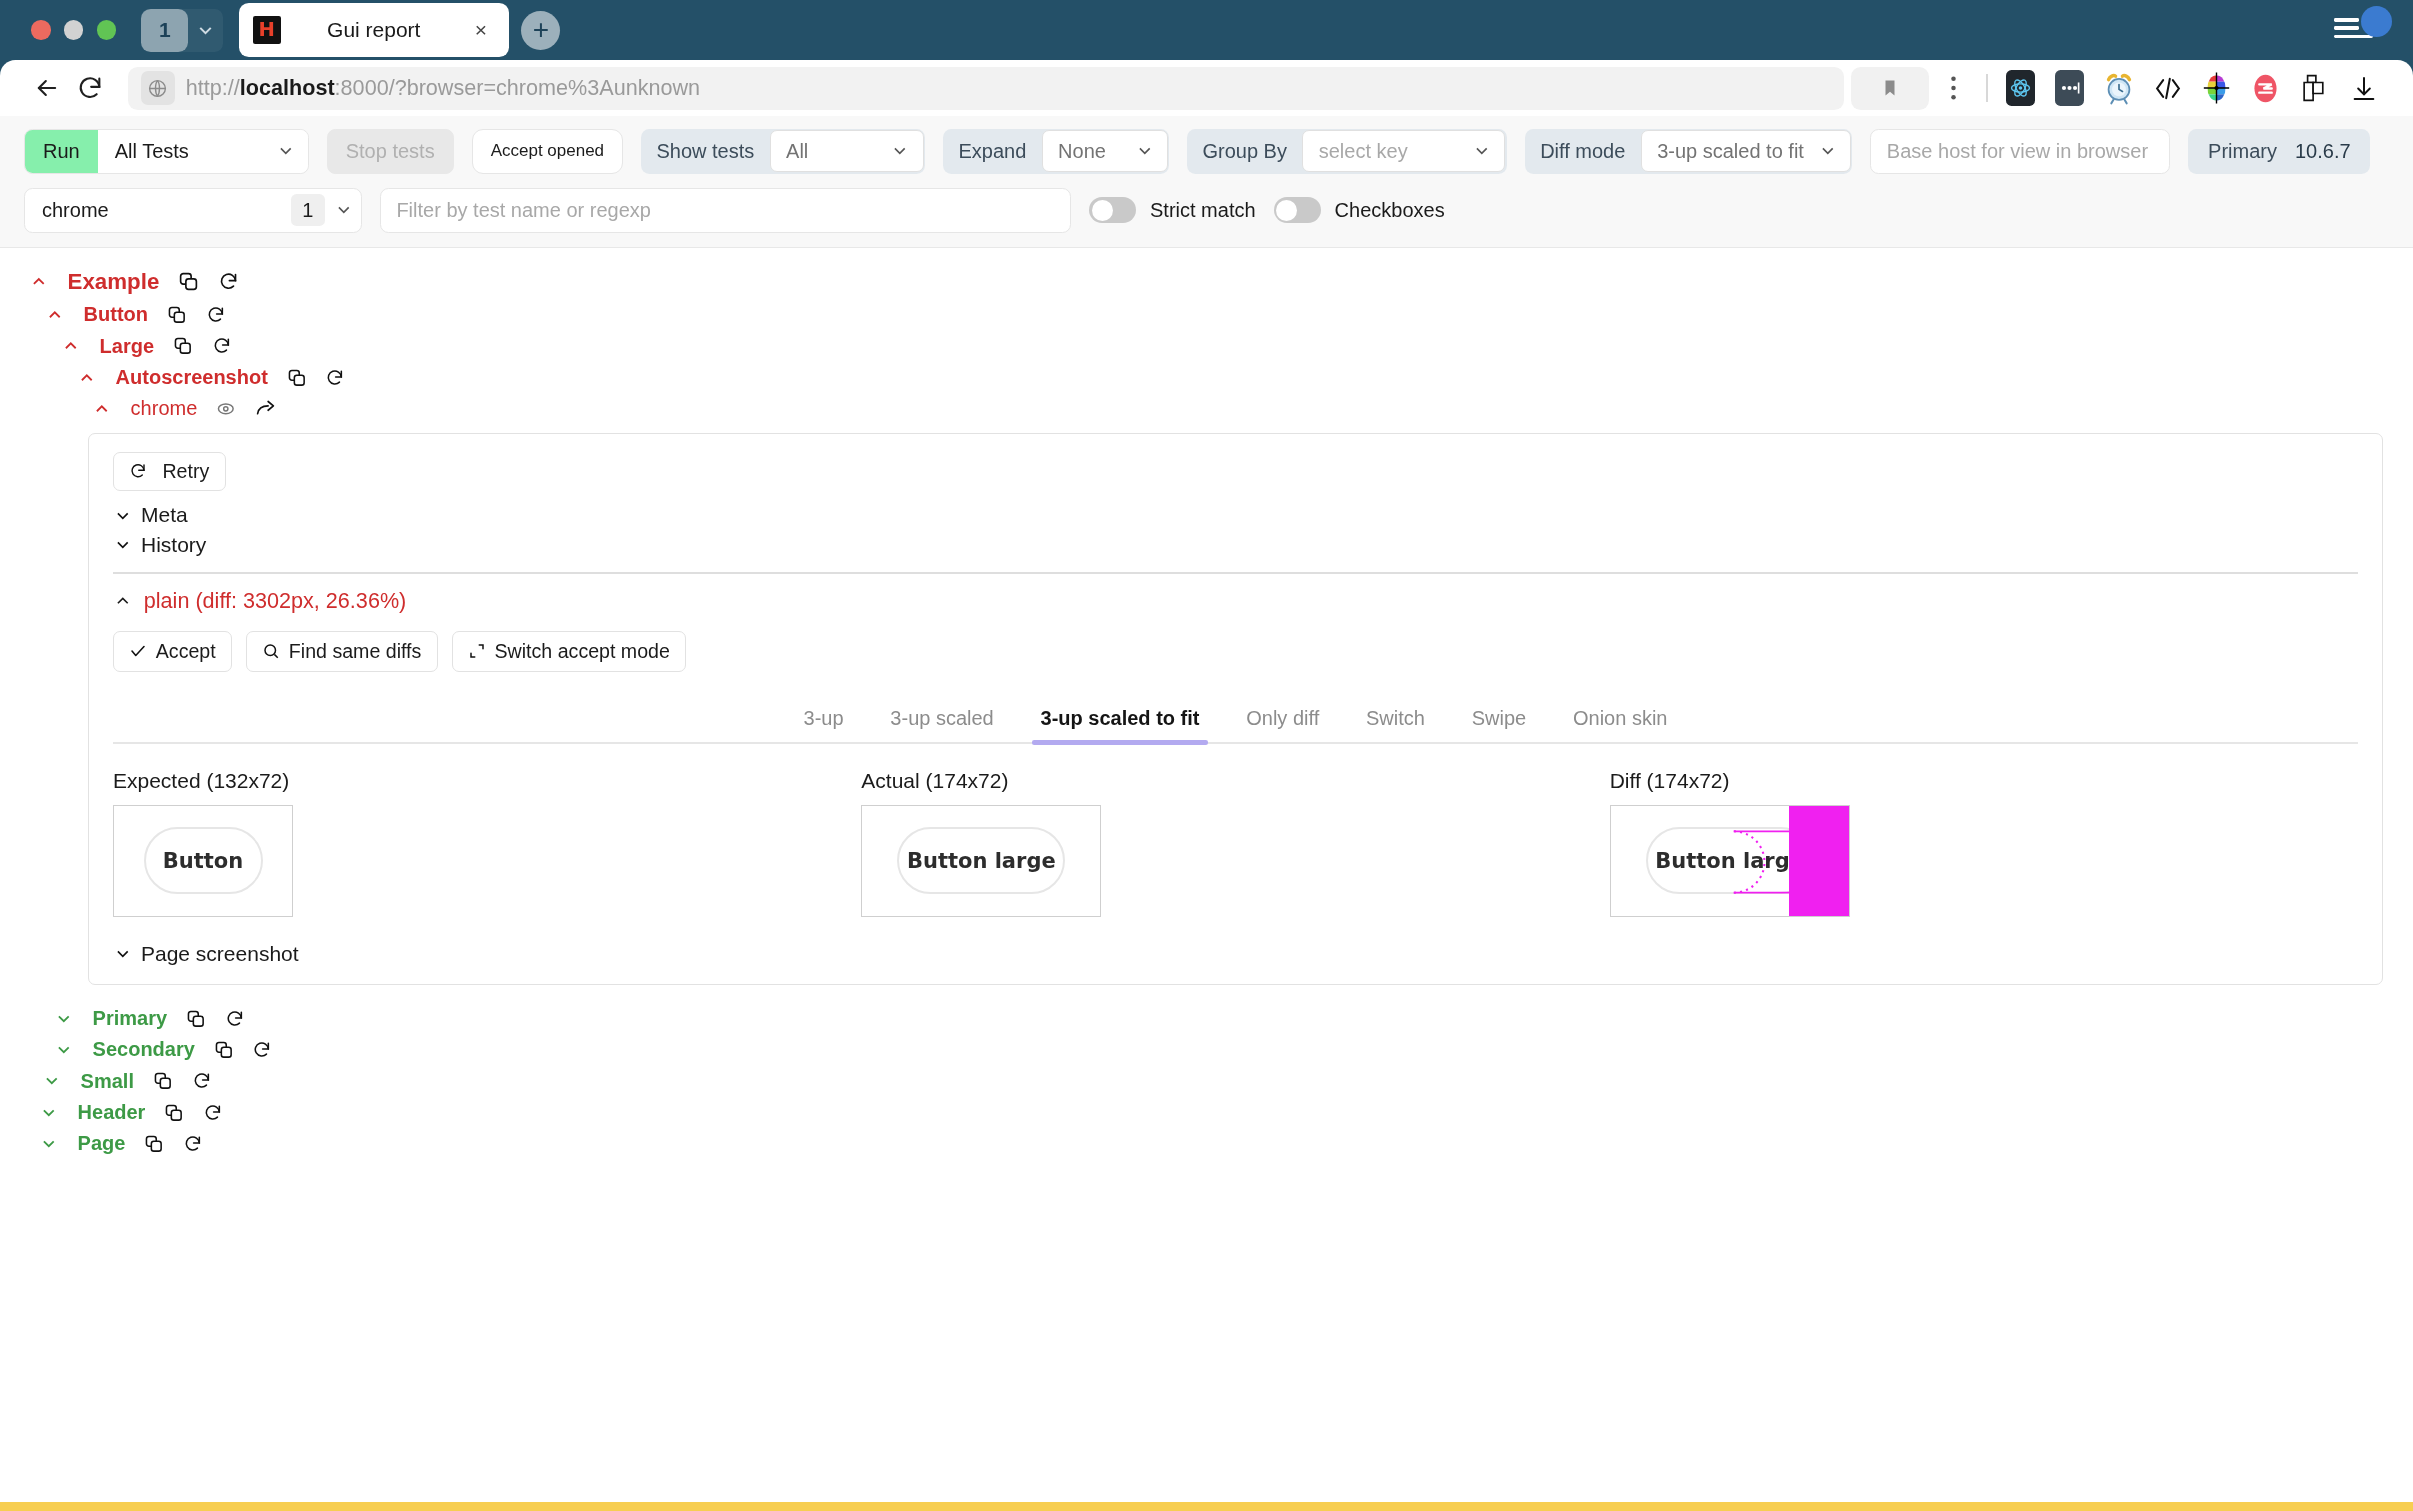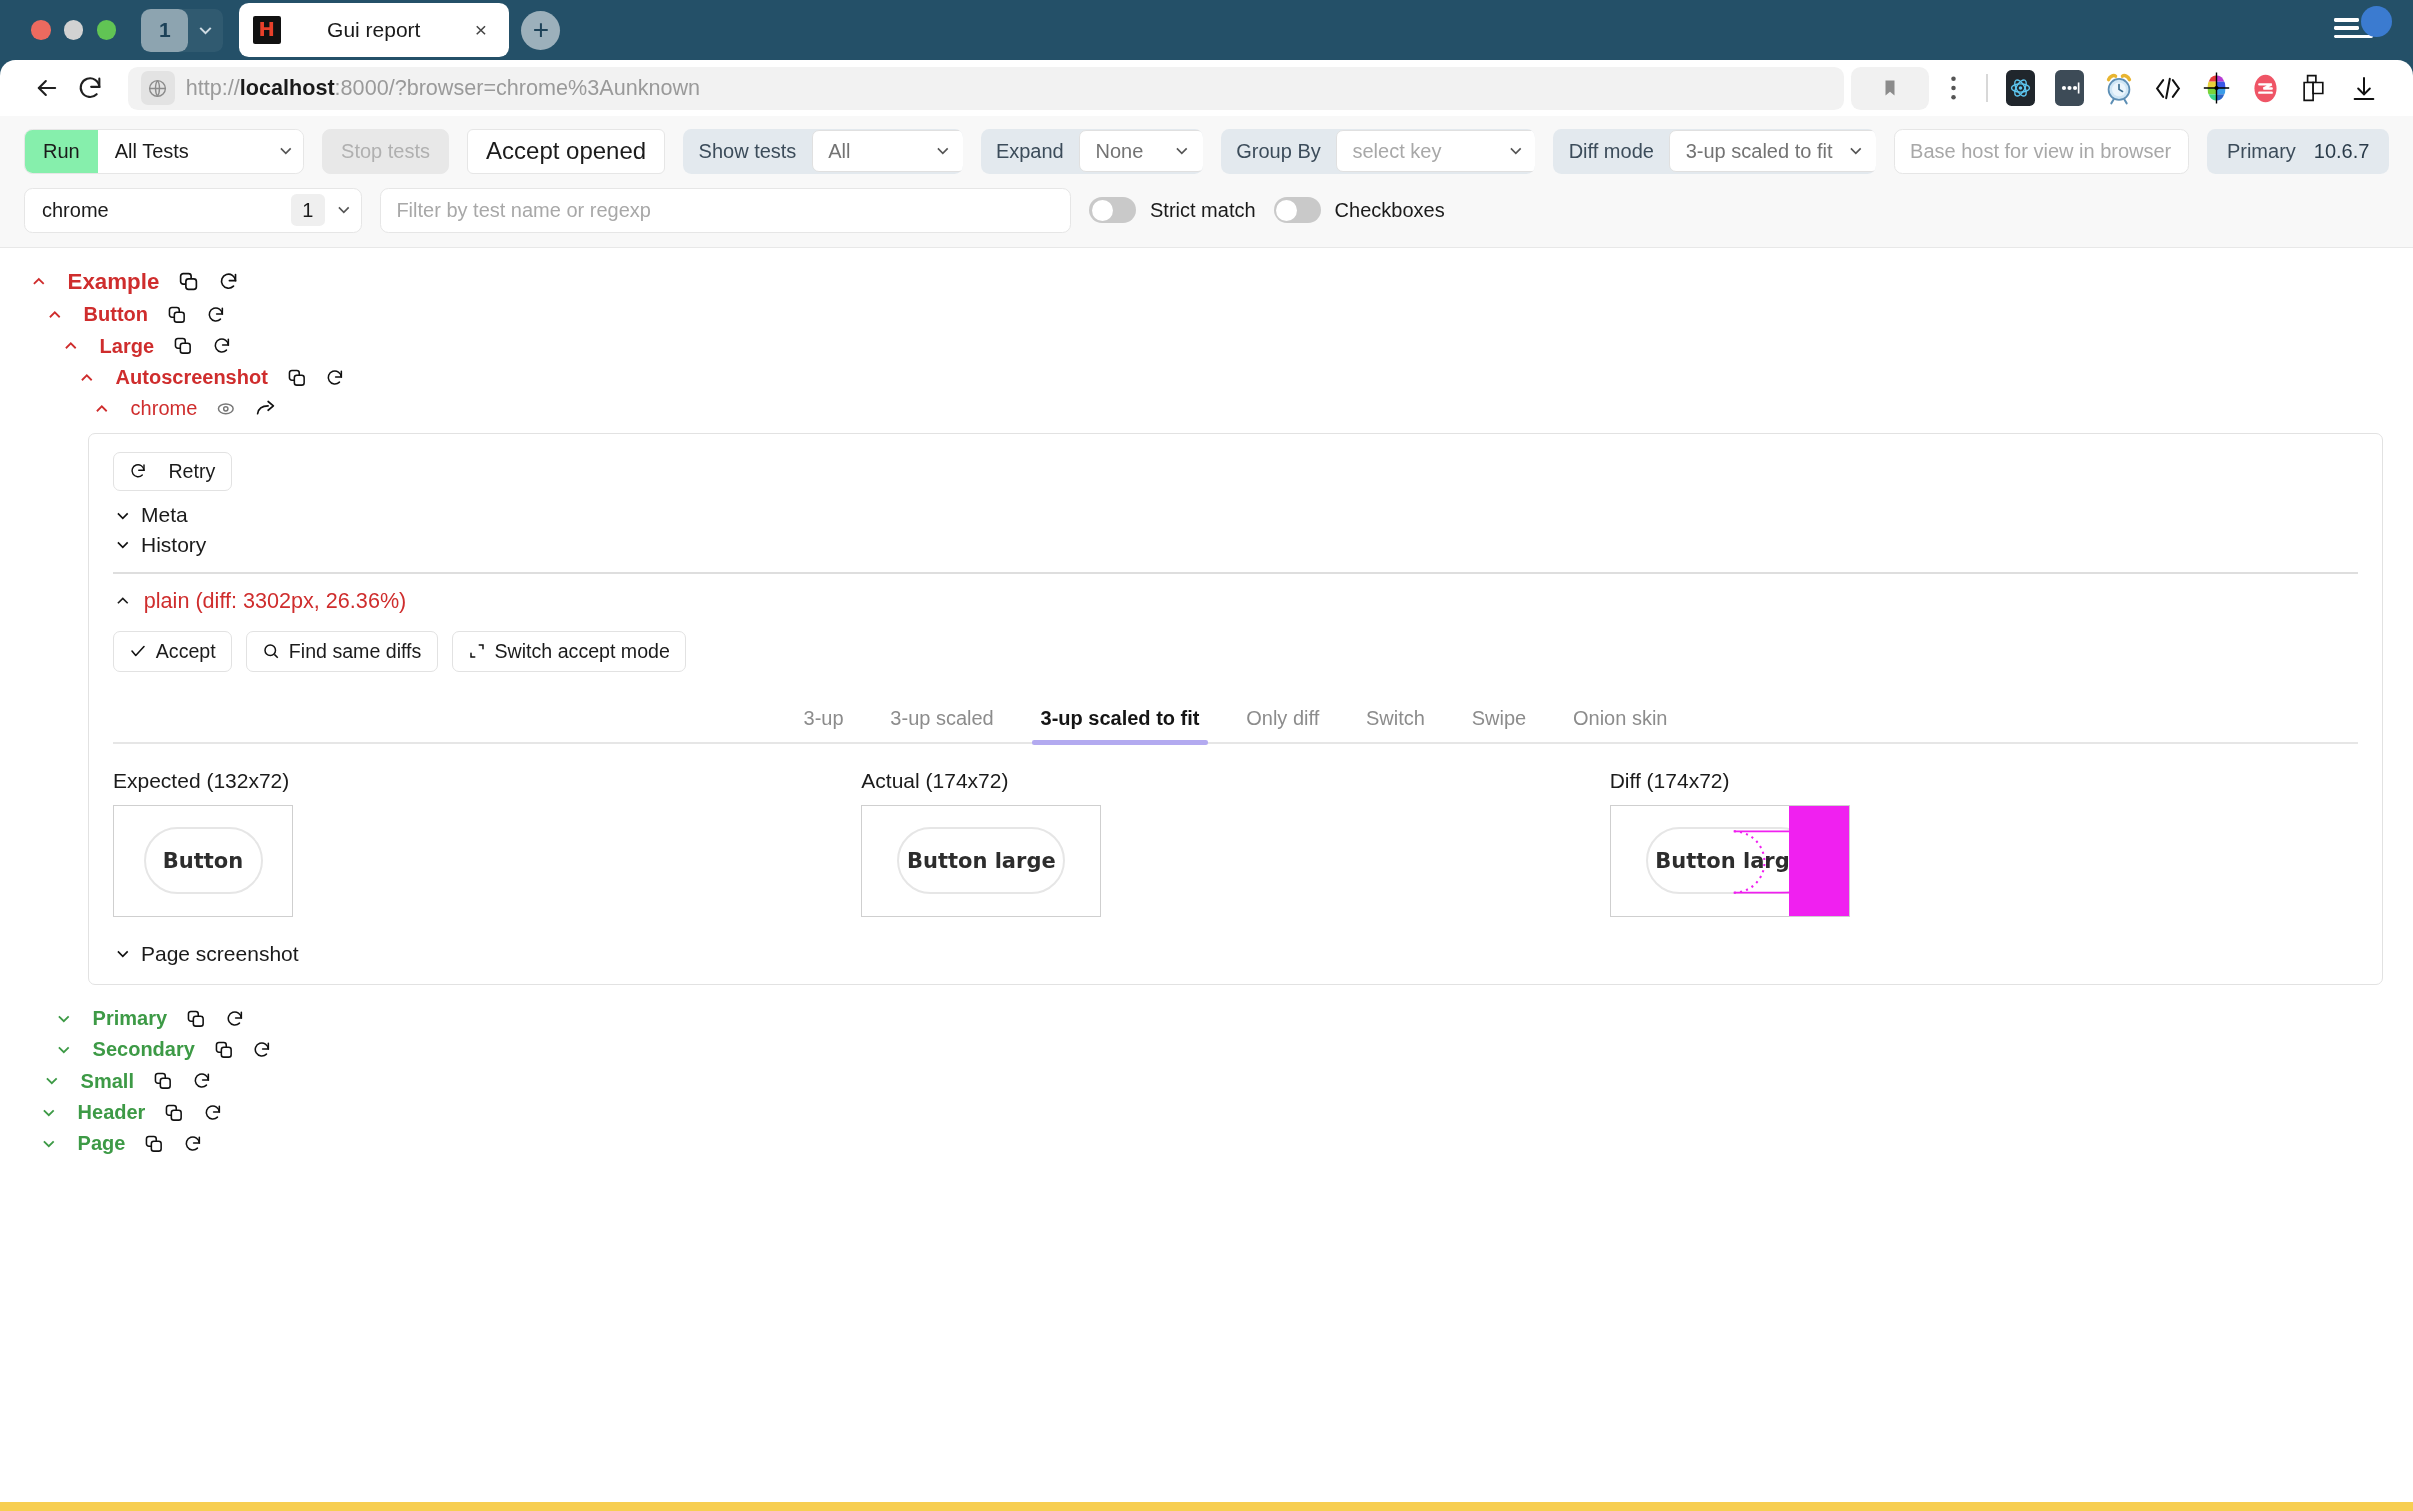--- a/index.html
+++ b/index.html
@@ -123,22 +123,22 @@
     display: flex; align-items: center; justify-content: center;
     padding: 0 18px; height: 100%;
   }
   .select-part {
     background: #fff; display: flex; align-items: center; gap: 7px;
     padding: 0 12.6px 0 17px; height: 100%; min-width: 210px; justify-content: space-between;
   }
   .select-part span { font-size: 20px; color: #1b1b1b; white-space: nowrap; }
 
   .btn-flat {
-    height: 45px; border-radius: 6px; border: 1.4px solid #e6e6e6; background: #fff;
-    display: flex; align-items: center; padding: 0 18px; font-size: 24px; color: #1b1b1b;
+    height: 45px; border-radius: 11px; border: 1.4px solid #e6e6e6; background: #fff;
+    display: flex; align-items: center; padding: 0 18px; font-size: 17px; color: #1b1b1b;
     white-space: nowrap;
   }
   .btn-disabled {
     height: 45px; border-radius: 8.4px; background: #e8e8e8; border: 1.4px solid #e8e8e8;
     display: flex; align-items: center; padding: 0 18px; font-size: 20px; color: #b0b0b0;
     white-space: nowrap;
   }
 
   .labeled {
     display: flex; align-items: stretch; height: 45px; border-radius: 8.4px;
@@ -194,21 +194,21 @@
   .node-label.plain-red { color: #cf2d2d; font-weight: 400; }
   .chev { display: flex; align-items: center; justify-content: center; width: 19.6px; }
   .ico { display: flex; align-items: center; justify-content: center; }
 
   .detail-card {
     margin: 8.4px 0 0 88px; border: 1.4px solid #e2e2e2; border-radius: 7px;
     background: #fff; padding: 18px 24px 18px 24px; width: 2295px;
   }
   .retry-btn {
     height: 39px; border: 1.4px solid #e2e2e2; border-radius: 7px; background: #fff;
-    display: inline-flex; align-items: center; gap: 21px; padding: 0 15.4px;
+    display: inline-flex; align-items: center; gap: 15px; padding: 0 15.4px;
     font-size: 19.6px; color: #1b1b1b;
   }
   .collapse-line {
     display: flex; align-items: center; gap: 8.4px; margin-top: 12.6px;
     font-size: 21px; color: #1b1b1b; text-align: right;
   }
   .hr { height: 1.4px; background: #dedede; margin: 15.4px 0 14px 0; }
   .diff-title { display: flex; align-items: center; gap: 11.2px; }
   .diff-title .t { font-size: 21.6px; color: #cf2d2d; }
 

